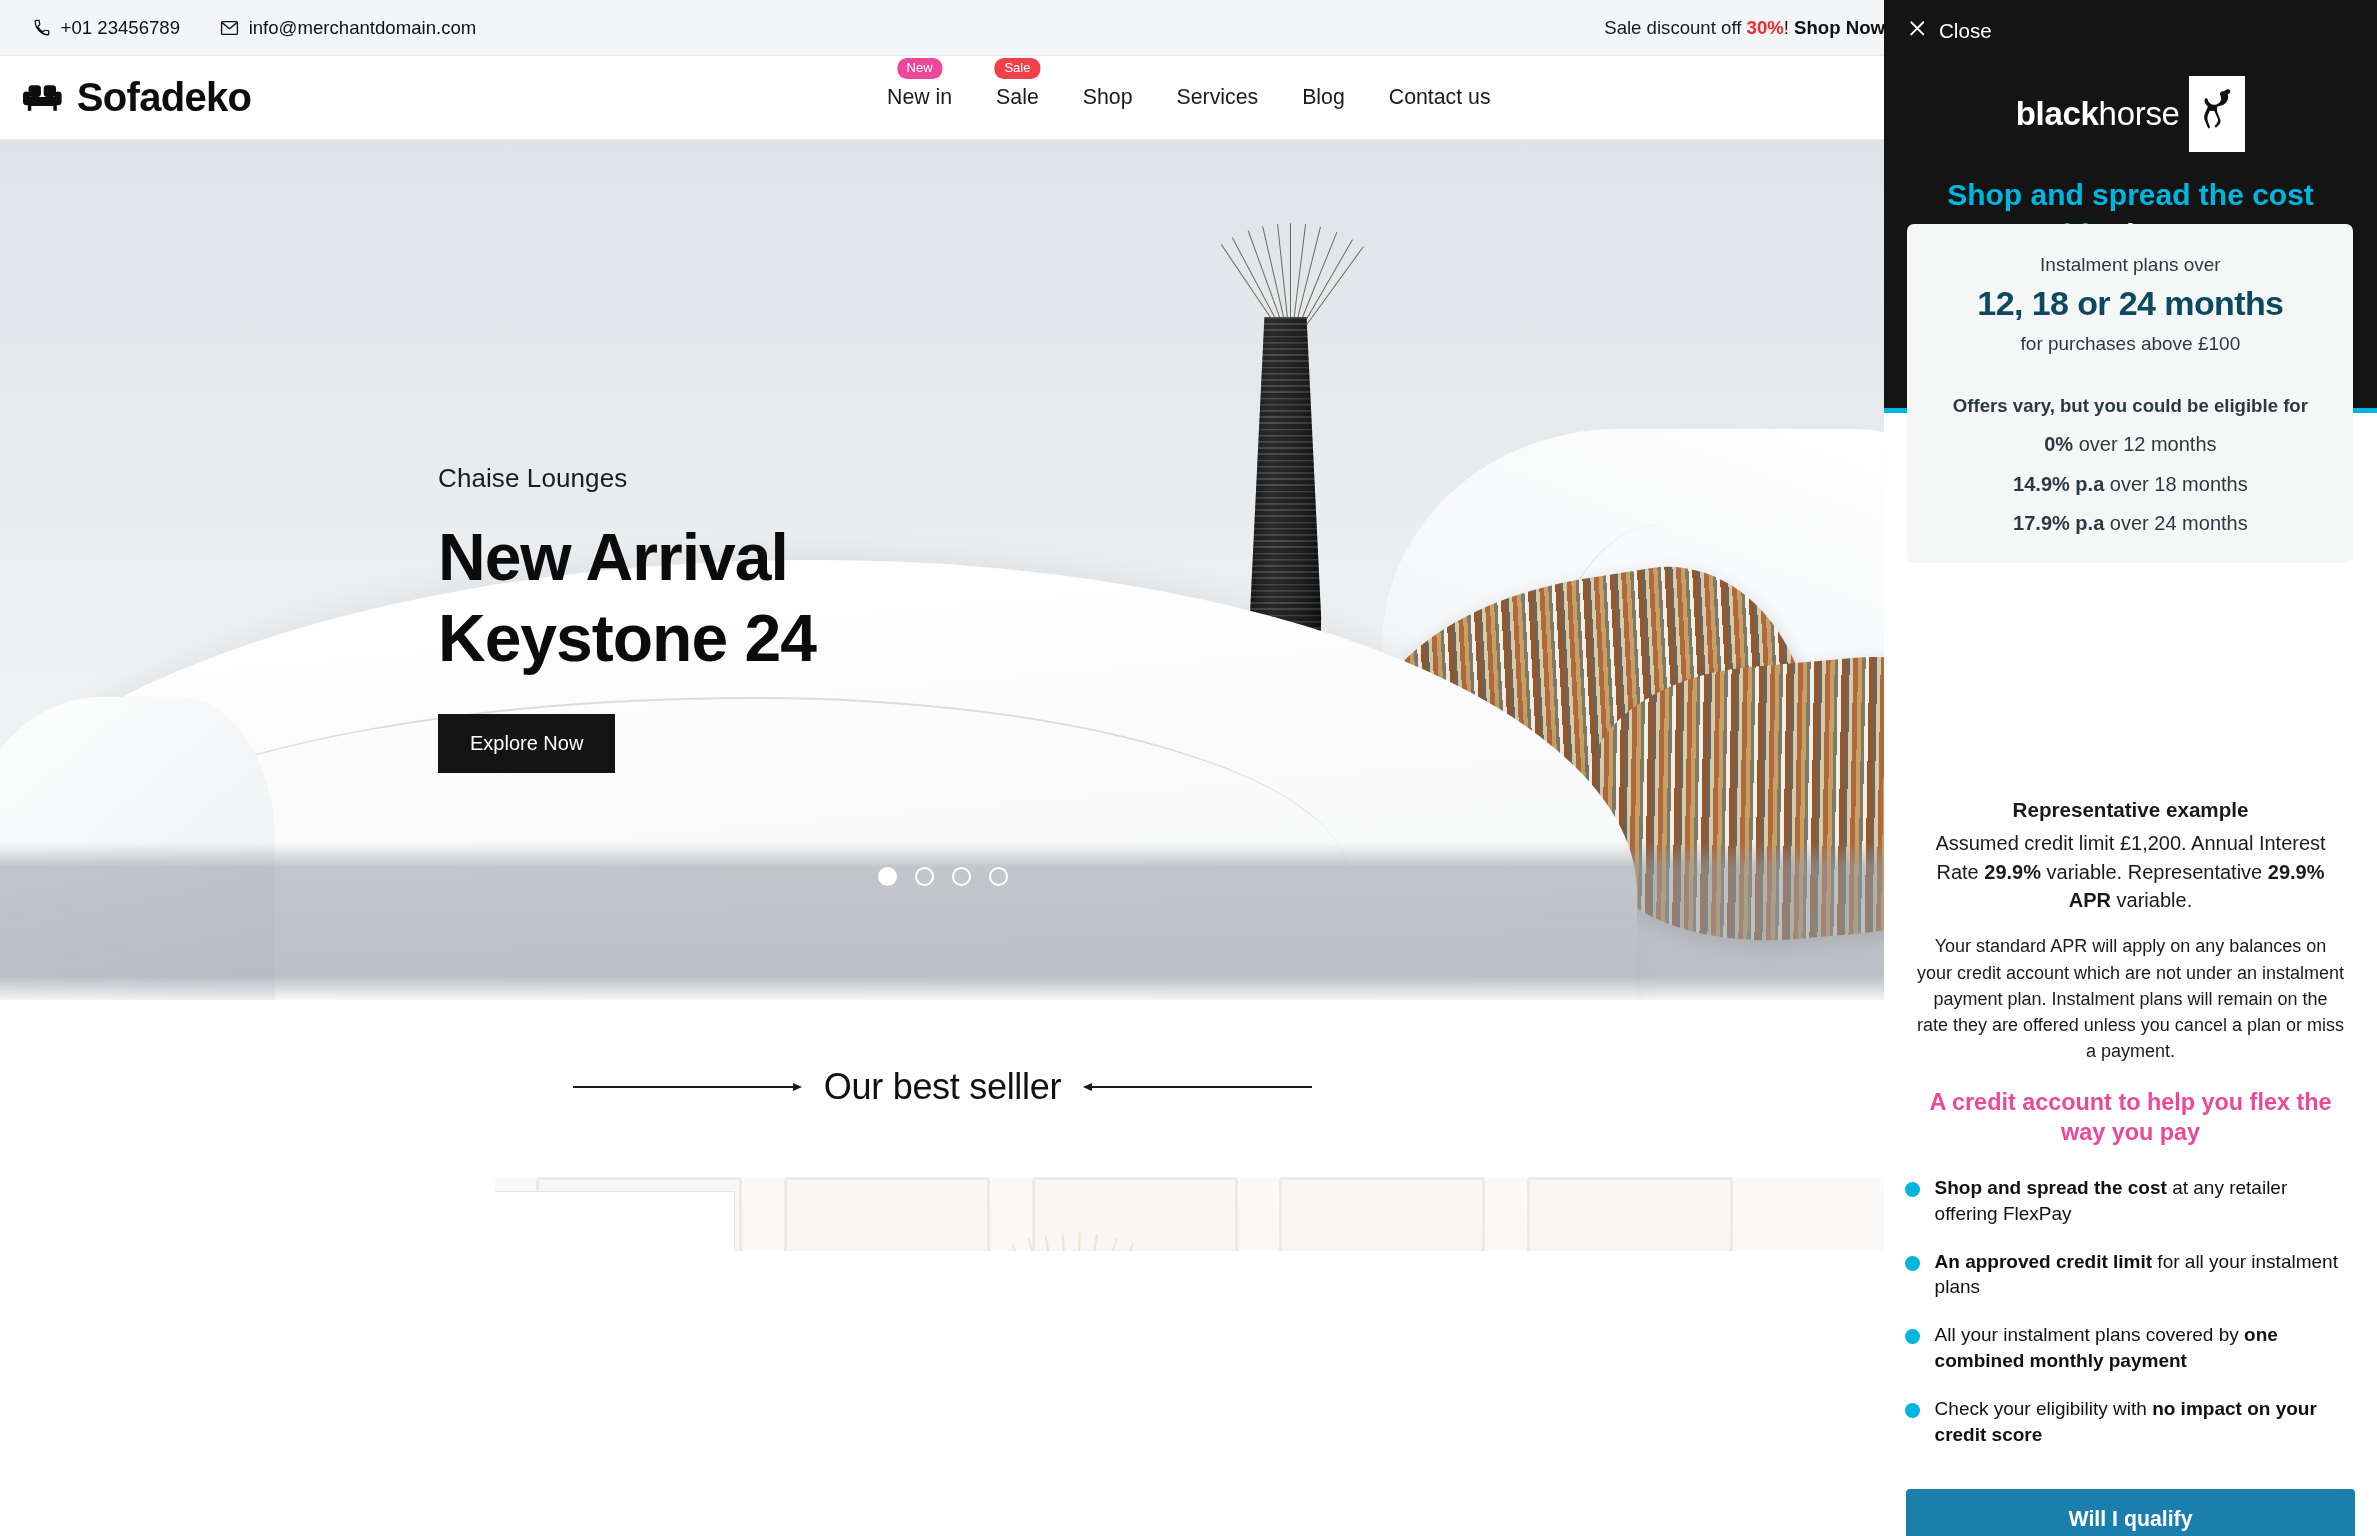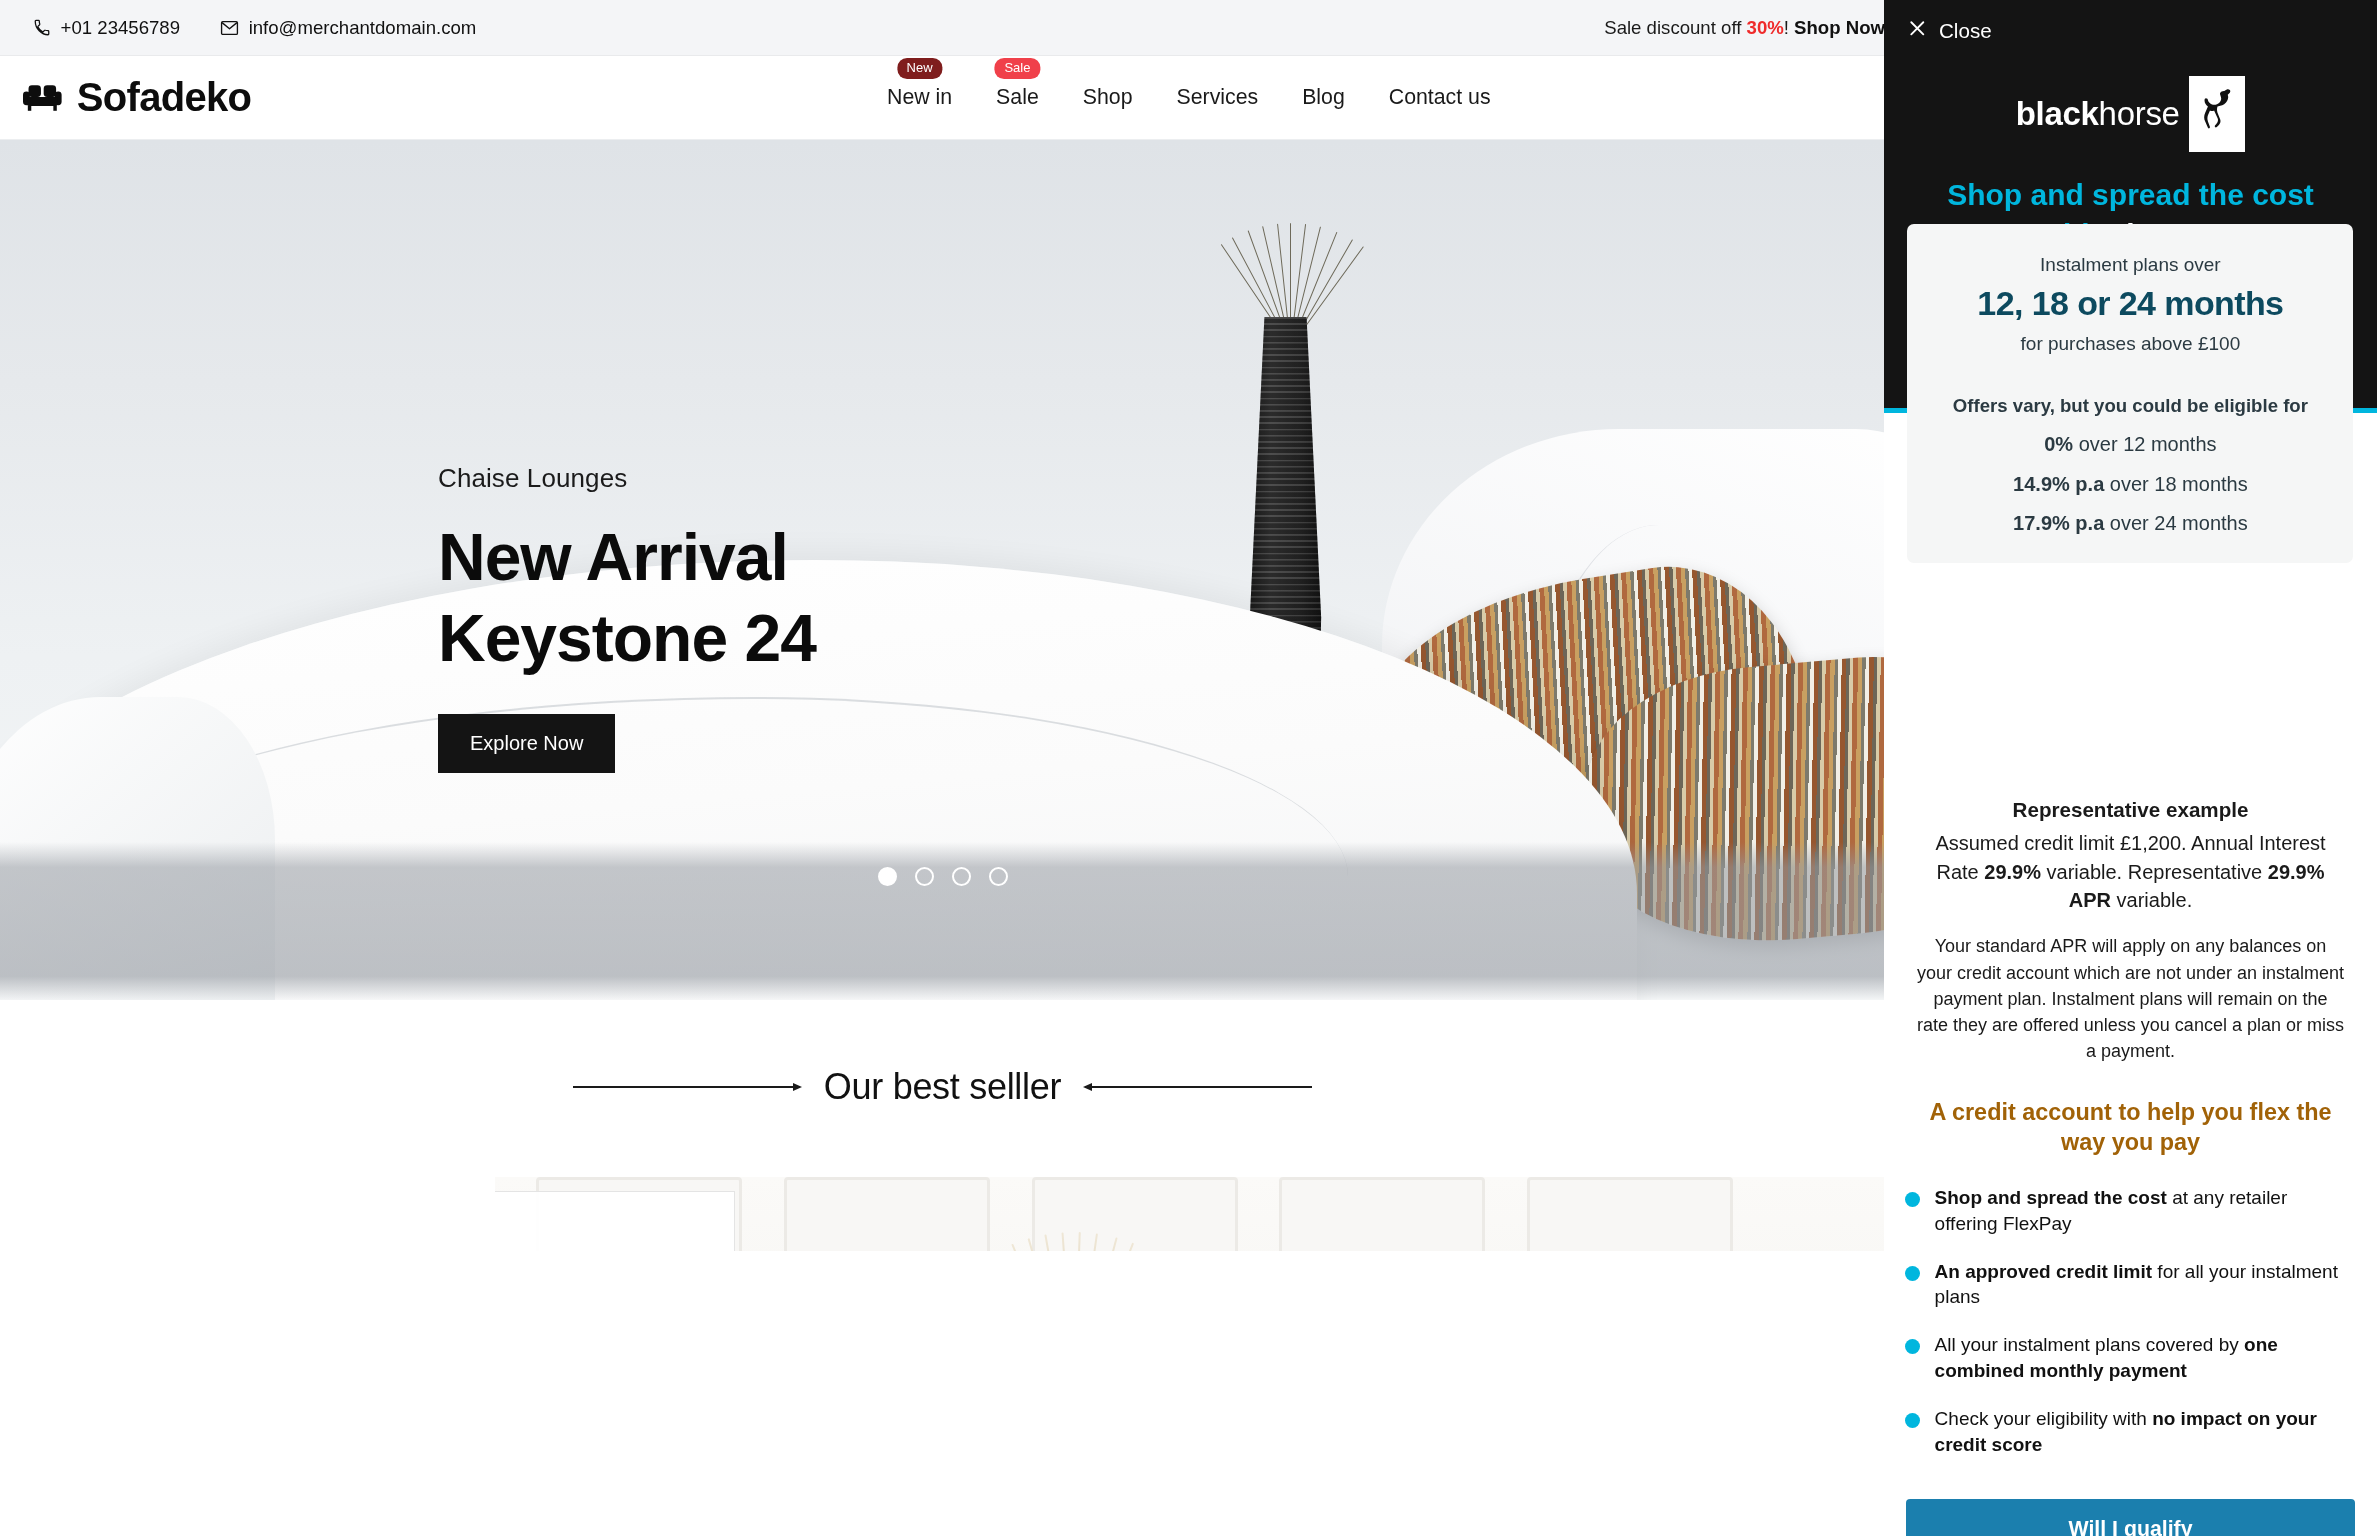--- a/index.html
+++ b/index.html
@@ -46,21 +46,21 @@
   }
   .nav-item {
     position:relative; font-size:21.3px; color:#1a1a1a;
     cursor:pointer; white-space:nowrap; padding:4.1px 0;
   }
   .nav-badge {
     position:absolute; top:-23.4px; left:50%; transform:translateX(-50%);
     font-size:13px; color:#fff; padding:2.8px 9.6px; border-radius:9.6px;
     line-height:1.25; white-space:nowrap; font-weight:500;
   }
-  .badge-new { background:#7f1d1d; }
+  .badge-new { background:#ec4899; }
   .badge-sale { background:#f0404a; }
 
   
   .hero {
     position:relative; height:860px; overflow:hidden;
     background:#d8dce0;
   }
   .hero-photo { position:absolute; inset:0; }
   
   .wall {
@@ -281,22 +281,22 @@
 
   .rep {
     margin-top:385px; padding:0 32px; text-align:center; color:#1a1a1a;
   }
   .rep-title { font-size:20.6px; font-weight:bold; }
   .rep-body { font-size:20px; line-height:1.44; margin-top:6.9px; }
   .rep-body b { font-weight:bold; }
   .rep-note { font-size:18px; line-height:1.46; margin-top:18px; color:#1a1a1a; }
 
   .benefits-title {
-    margin-top:32px; padding:0 39px; text-align:center;
-    font-size:23.4px; font-weight:bold; line-height:1.3; color:#a16207;
+    margin-top:22px; padding:0 39px; text-align:center;
+    font-size:23.4px; font-weight:bold; line-height:1.3; color:#ec4899;
   }
   .benefits { margin-top:27.5px; padding:0 23.4px 0 20.6px; }
   .benefit { display:flex; gap:15px; margin-bottom:22px; }
   .b-dot { flex:0 0 auto; width:15px; height:15px; border-radius:50%; background:#00b6de; margin-top:6.9px; }
   .b-text { font-size:19px; line-height:1.36; color:#111; }
   .b-text b { font-weight:bold; }
 
   .cta-wrap { padding:19px 22px 0; }
   .btn-primary {
     display:block; width:100%; background:#1b7fae; color:#fff;

